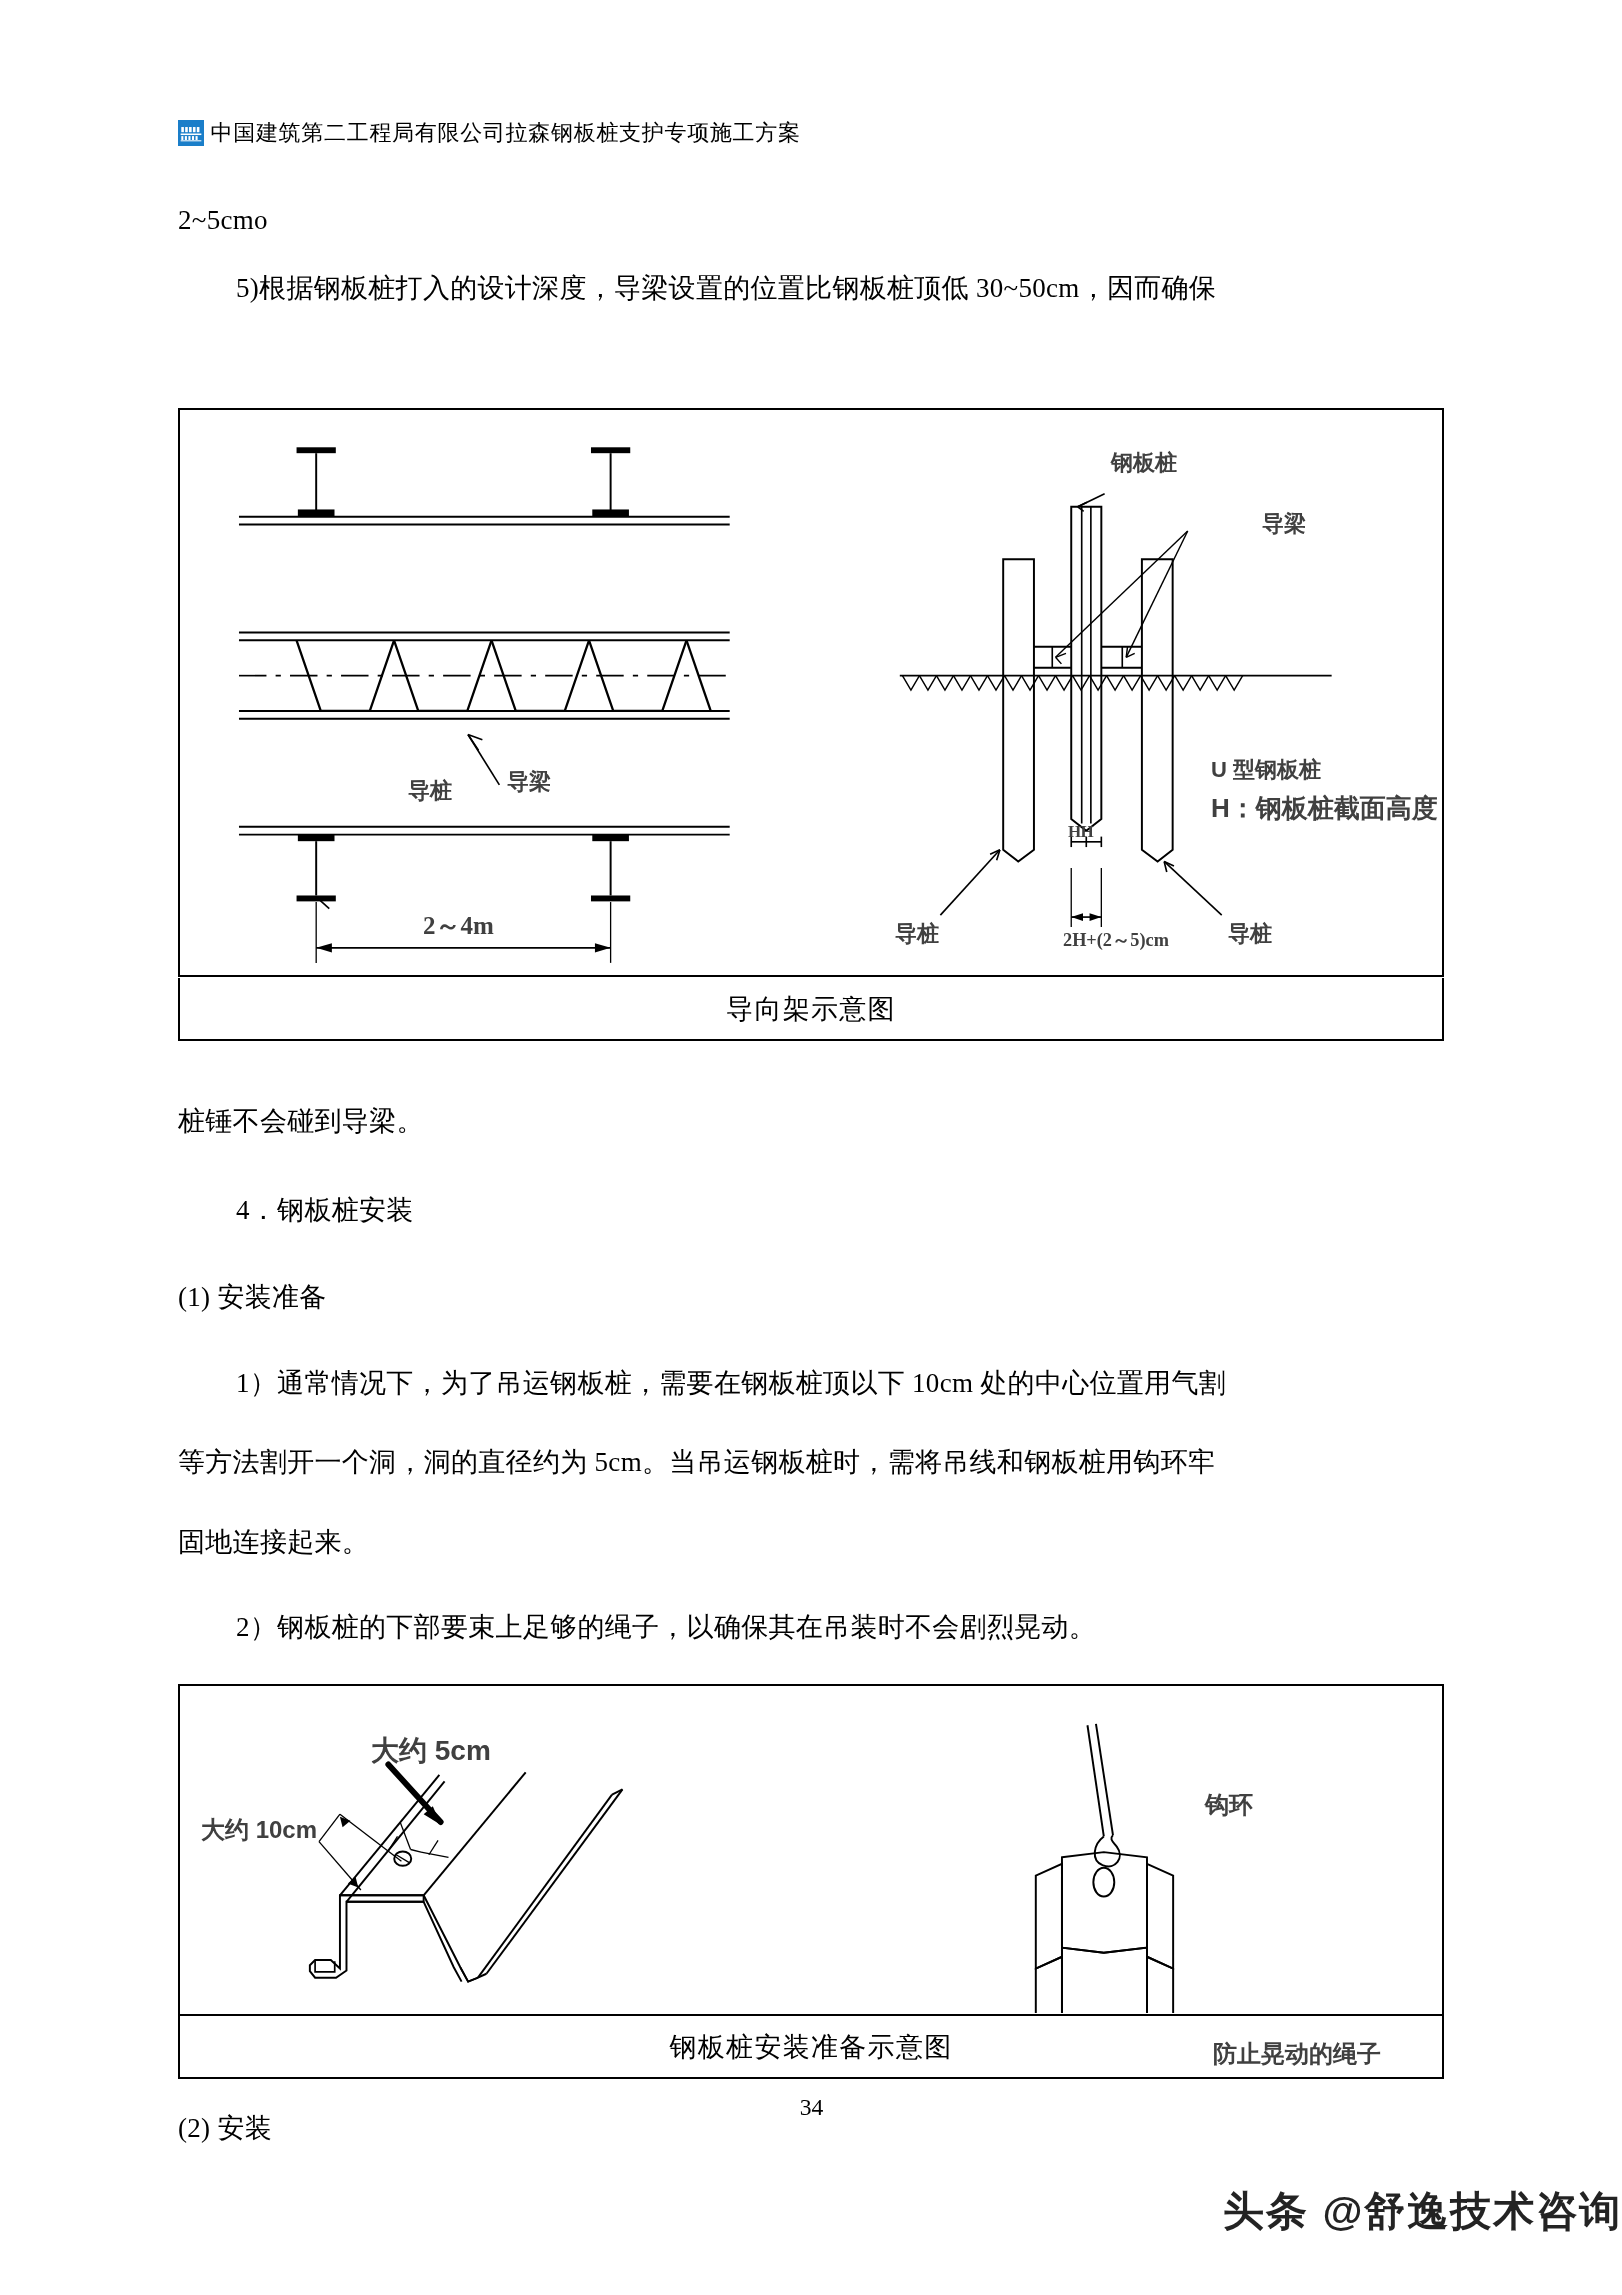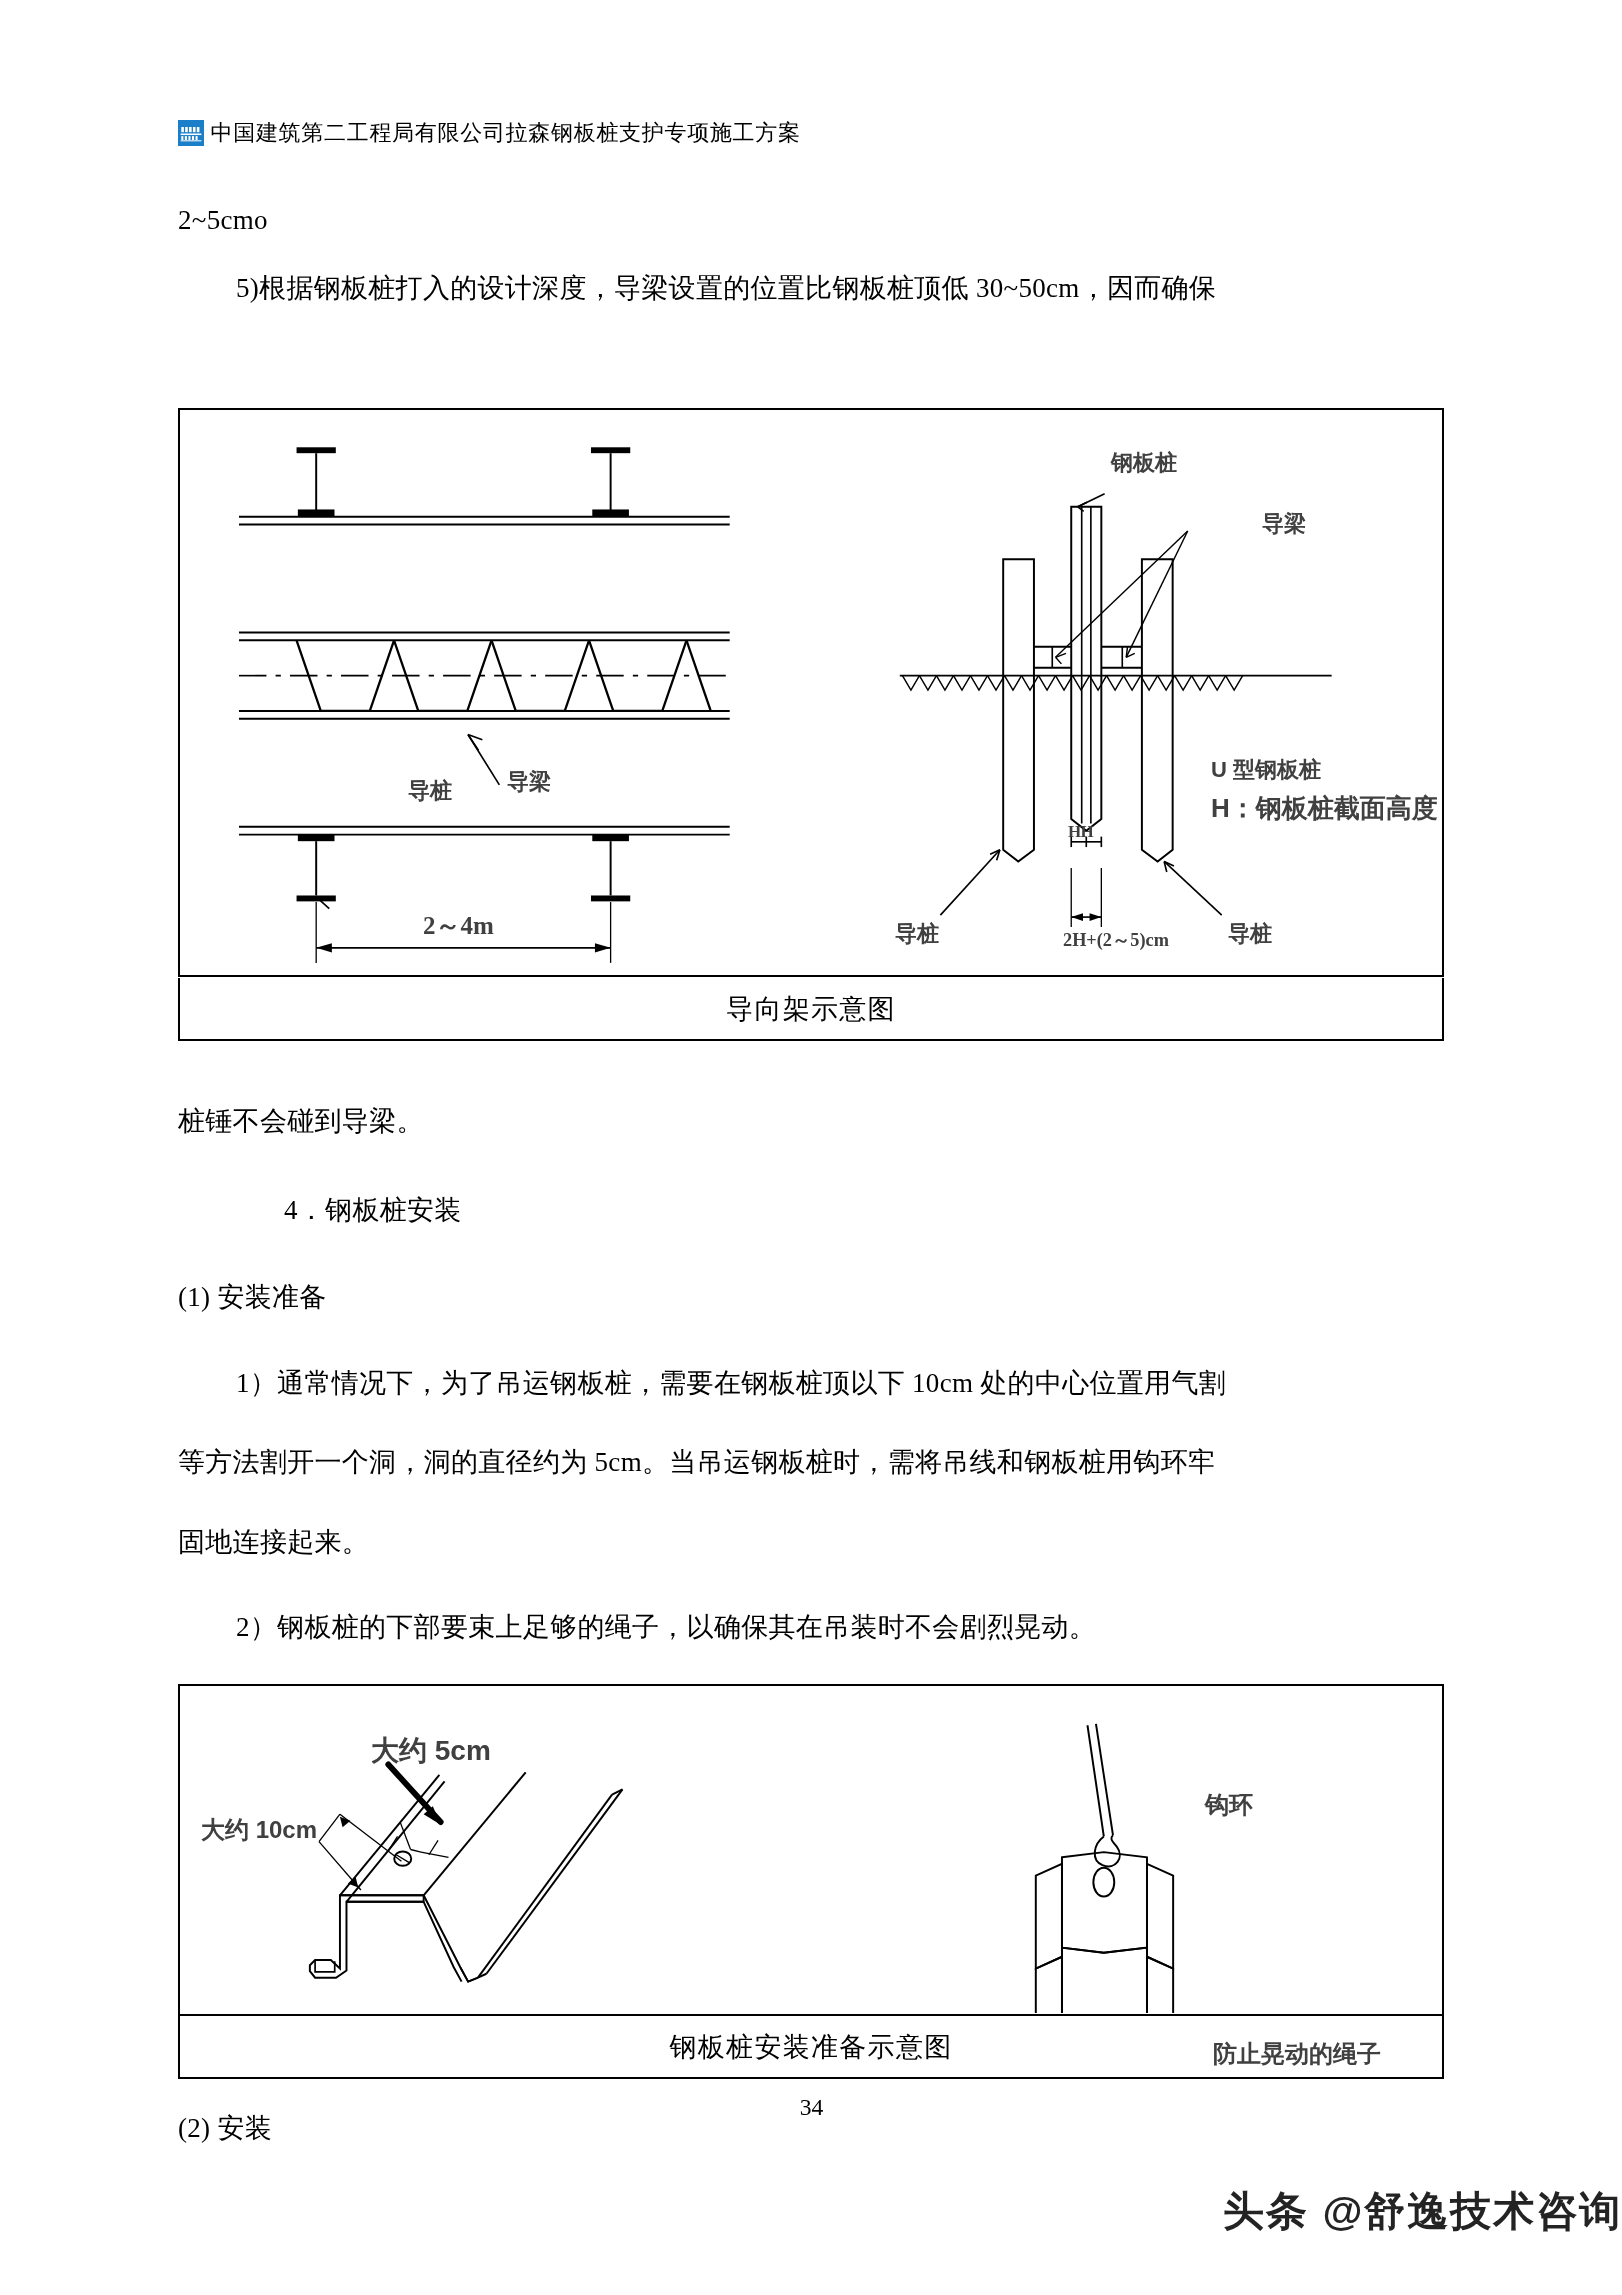--- a/index.html
+++ b/index.html
@@ -251,21 +251,21 @@
 
       <div class="dlabel serif" style="left:888px; top:412px; font-size:17px; letter-spacing:-0.7px;">HH</div>
       <div class="dlabel serif" style="left:843px; top:517px; font-size:18.3px;margin-left:40px;">2H+(2～5)cm</div>
     </div>
   </div>
 
   <div class="figcap" style="left:178px; top:978px; width:1266px; height:63px;">导向架示意图</div>
 
   <div class="txt" style="left:178px; top:1108px;">桩锤不会碰到导梁。</div>
 
-  <div class="txt" style="left:236px; top:1197px;margin-left:48px;">4．钢板桩安装</div>
+  <div class="txt" style="left:236px; top:1197px;">4．钢板桩安装</div>
 
   <div class="txt" style="left:178px; top:1284px;">(1) 安装准备</div>
 
   <div class="txt" style="left:236px; top:1370px;">1）通常情况下，为了吊运钢板桩，需要在钢板桩顶以下 10cm 处的中心位置用气割</div>
   <div class="txt" style="left:178px; top:1449px;">等方法割开一个洞，洞的直径约为 5cm。当吊运钢板桩时，需将吊线和钢板桩用钩环牢</div>
   <div class="txt" style="left:178px; top:1529px;">固地连接起来。</div>
 
   <div class="txt" style="left:236px; top:1614px;">2）钢板桩的下部要束上足够的绳子，以确保其在吊装时不会剧烈晃动。</div>
 
   <div class="figbox" style="left:178px; top:1684px; width:1266px; height:332px;">

